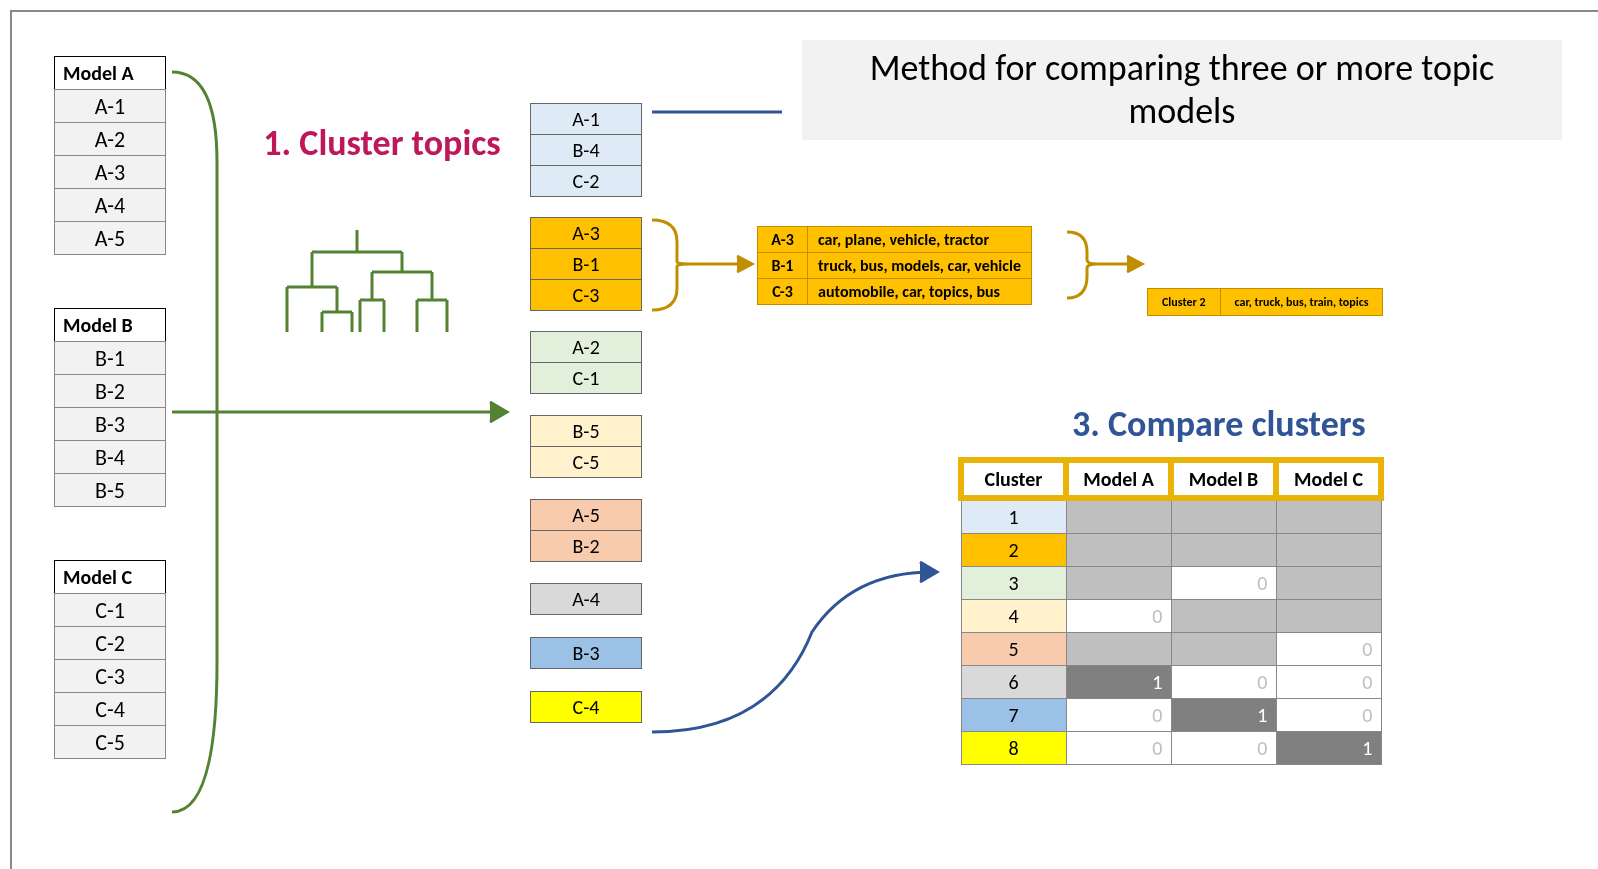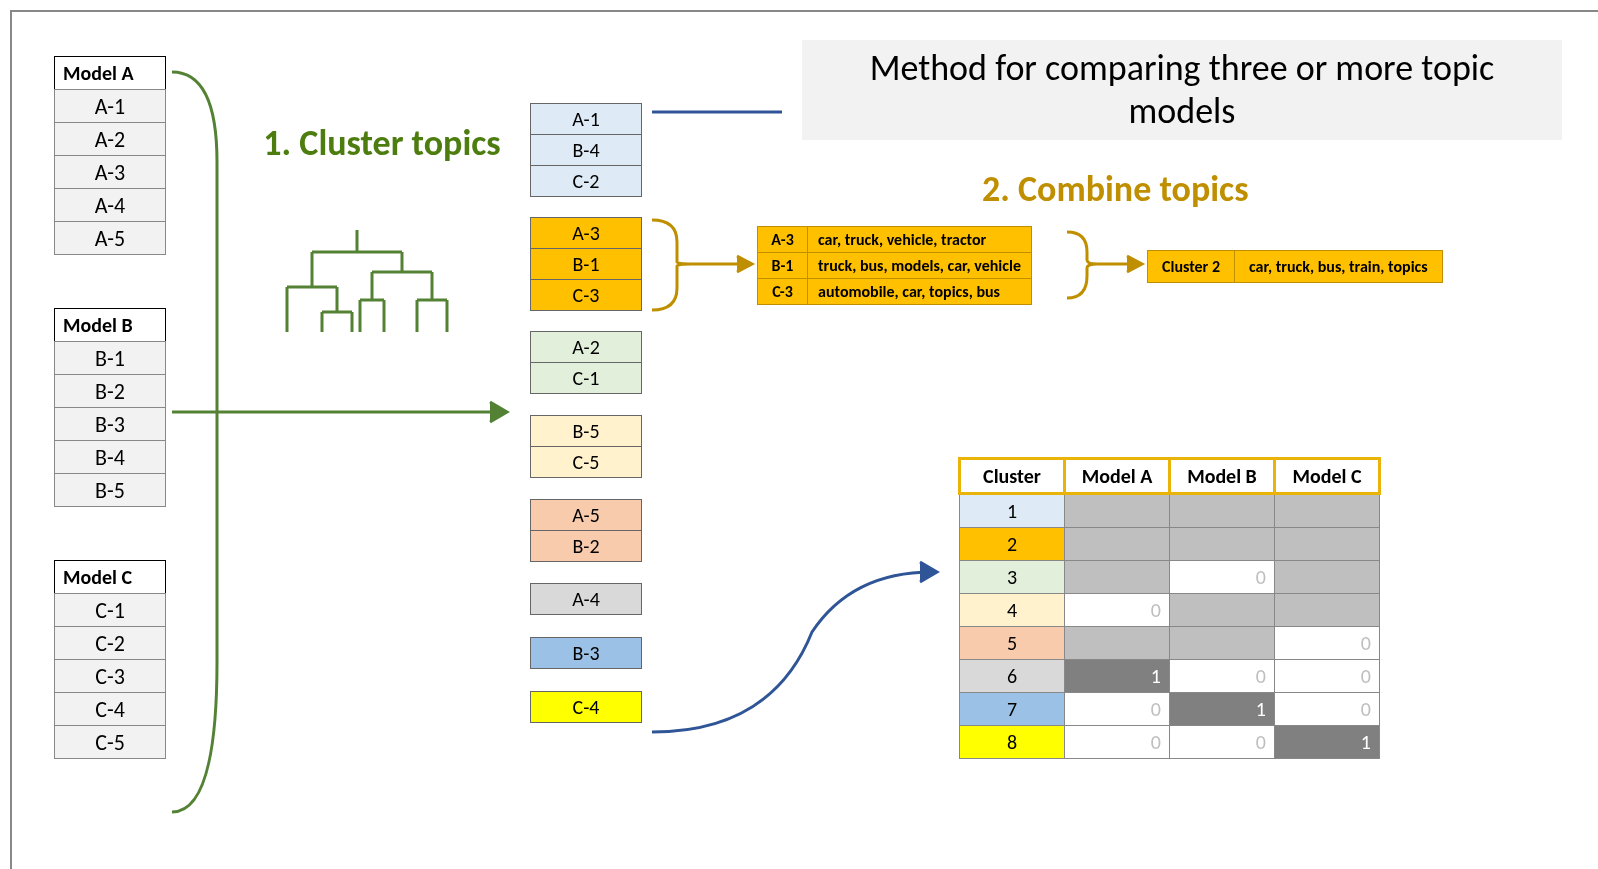--- a/index.html
+++ b/index.html
@@ -4,21 +4,21 @@
 <style>
 * { box-sizing: border-box; margin: 0; padding: 0; }
 body { font-family: Calibri, Arial, sans-serif; background: #fff; padding: 10px; }
 .canvas { position: relative; width: 1598px; height: 869px; border: 2px solid #888; background: #fff; }
 
 .model-stack { position: absolute; }
 .model-header { width: 112px; height: 34px; background: #fff; border: 1.5px solid #000; font-weight: bold; font-size: 20px; display: flex; align-items: center; padding-left: 8px; }
 .model-item { width: 112px; height: 34px; background: #f2f2f2; border: 1px solid #888; font-size: 22px; display: flex; align-items: center; justify-content: center; margin-top: -1px; }
 
 .step-title { position: absolute; font-weight: bold; font-size: 36px; }
-.step1 { color: #4d7c0f; text-align: center; line-height: 1.2; }
+.step1 { color: #be185d; text-align: center; line-height: 1.2; }
 .step2 { color: #bf8f00; }
 .step3 { color: #2f5597; }
 
 .method-title { position: absolute; background: #f2f2f2; font-size: 36px; text-align: center; display: flex; align-items: center; justify-content: center; line-height: 1.2; padding: 10px 30px; }
 
 .cluster-group { position: absolute; }
 .cluster-item { width: 112px; height: 32px; border: 1px solid #666; font-size: 20px; display: flex; align-items: center; justify-content: center; margin-top: -1px; }
 
 .c-blue { background: #deebf7; }
 .c-orange { background: #ffc000; }
@@ -28,25 +28,25 @@
 .c-gray { background: #d9d9d9; }
 .c-steel { background: #9bc2e6; }
 .c-yellow { background: #ffff00; }
 .c-darkgray { background: #808080; }
 .c-lightgray { background: #bfbfbf; }
 
 .combine-table { position: absolute; border-collapse: collapse; font-size: 16px; font-weight: bold; }
 .combine-table td { border: 1.5px solid #bf8f00; background: #ffc000; padding: 3px 10px; }
 .combine-table .lbl { width: 50px; text-align: center; }
 
-.cluster-result { position: absolute; border-collapse: collapse; font-size: 16px; font-weight: bold; }
+.cluster-result { position: absolute; border-collapse: collapse; font-size: 12px; font-weight: bold; margin-top: 38px; }
 .cluster-result td { border: 1.5px solid #bf8f00; background: #ffc000; padding: 6px 14px; }
 
 .compare-table { position: absolute; border-collapse: collapse; font-size: 20px; }
-.compare-table th { border: 3px solid #eab308; padding: 4px 0; background: #fff; font-weight: bold; }
+.compare-table th { border: 6px solid #eab308; padding: 4px 0; background: #fff; font-weight: bold; }
 .compare-table td { border: 1px solid #888; padding: 4px 8px; text-align: right; width: 105px; height: 32px; }
 .compare-table td.cl { text-align: center; font-weight: normal; }
 .compare-table .faded { color: #bfbfbf; }
 .compare-table .white-on-dark { color: #fff; }
 
 svg.overlay { position: absolute; top: 0; left: 0; pointer-events: none; }
 </style>
 </head>
 <body>
 
@@ -143,27 +143,26 @@
   <div class="cluster-group" style="left:518px; top:572px;">
     <div class="cluster-item c-gray">A-4</div>
   </div>
   <div class="cluster-group" style="left:518px; top:626px;">
     <div class="cluster-item c-steel">B-3</div>
   </div>
   <div class="cluster-group" style="left:518px; top:680px;">
     <div class="cluster-item c-yellow">C-4</div>
   </div>
 
-  <div class="step-title step2" style="left:970px; top:155px;">2. Combine topics</div>
 
   <table class="combine-table" style="left:745px; top:214px;">
     <tbody>
         <tr>
           <td class="lbl">A-3</td>
-          <td>car, truck, vehicle, tractor</td>
+          <td>car, plane, vehicle, tractor</td>
         </tr>
     <tr>
           <td class="lbl">B-1</td>
           <td>truck, bus, models, car, vehicle</td>
         </tr>
     <tr>
           <td class="lbl">C-3</td>
           <td>automobile, car, topics, bus</td>
         </tr>
   </tbody>
@@ -171,20 +170,21 @@
 
   <table class="cluster-result" style="left:1135px; top:238px;">
     <tbody>
         <tr>
           <td>Cluster 2</td>
           <td>car, truck, bus, train, topics</td>
         </tr>
   </tbody>
     </table>
 
+  <div class="step-title step3" style="left:1060px; top:390px;">3. Compare clusters</div>
 
   <table class="compare-table" style="left:946px; top:445px;">
     <tbody>
         <tr>
       <th>Cluster</th>
       <th>Model A</th>
       <th>Model B</th>
       <th>Model C</th>
     </tr>
     <tr>

